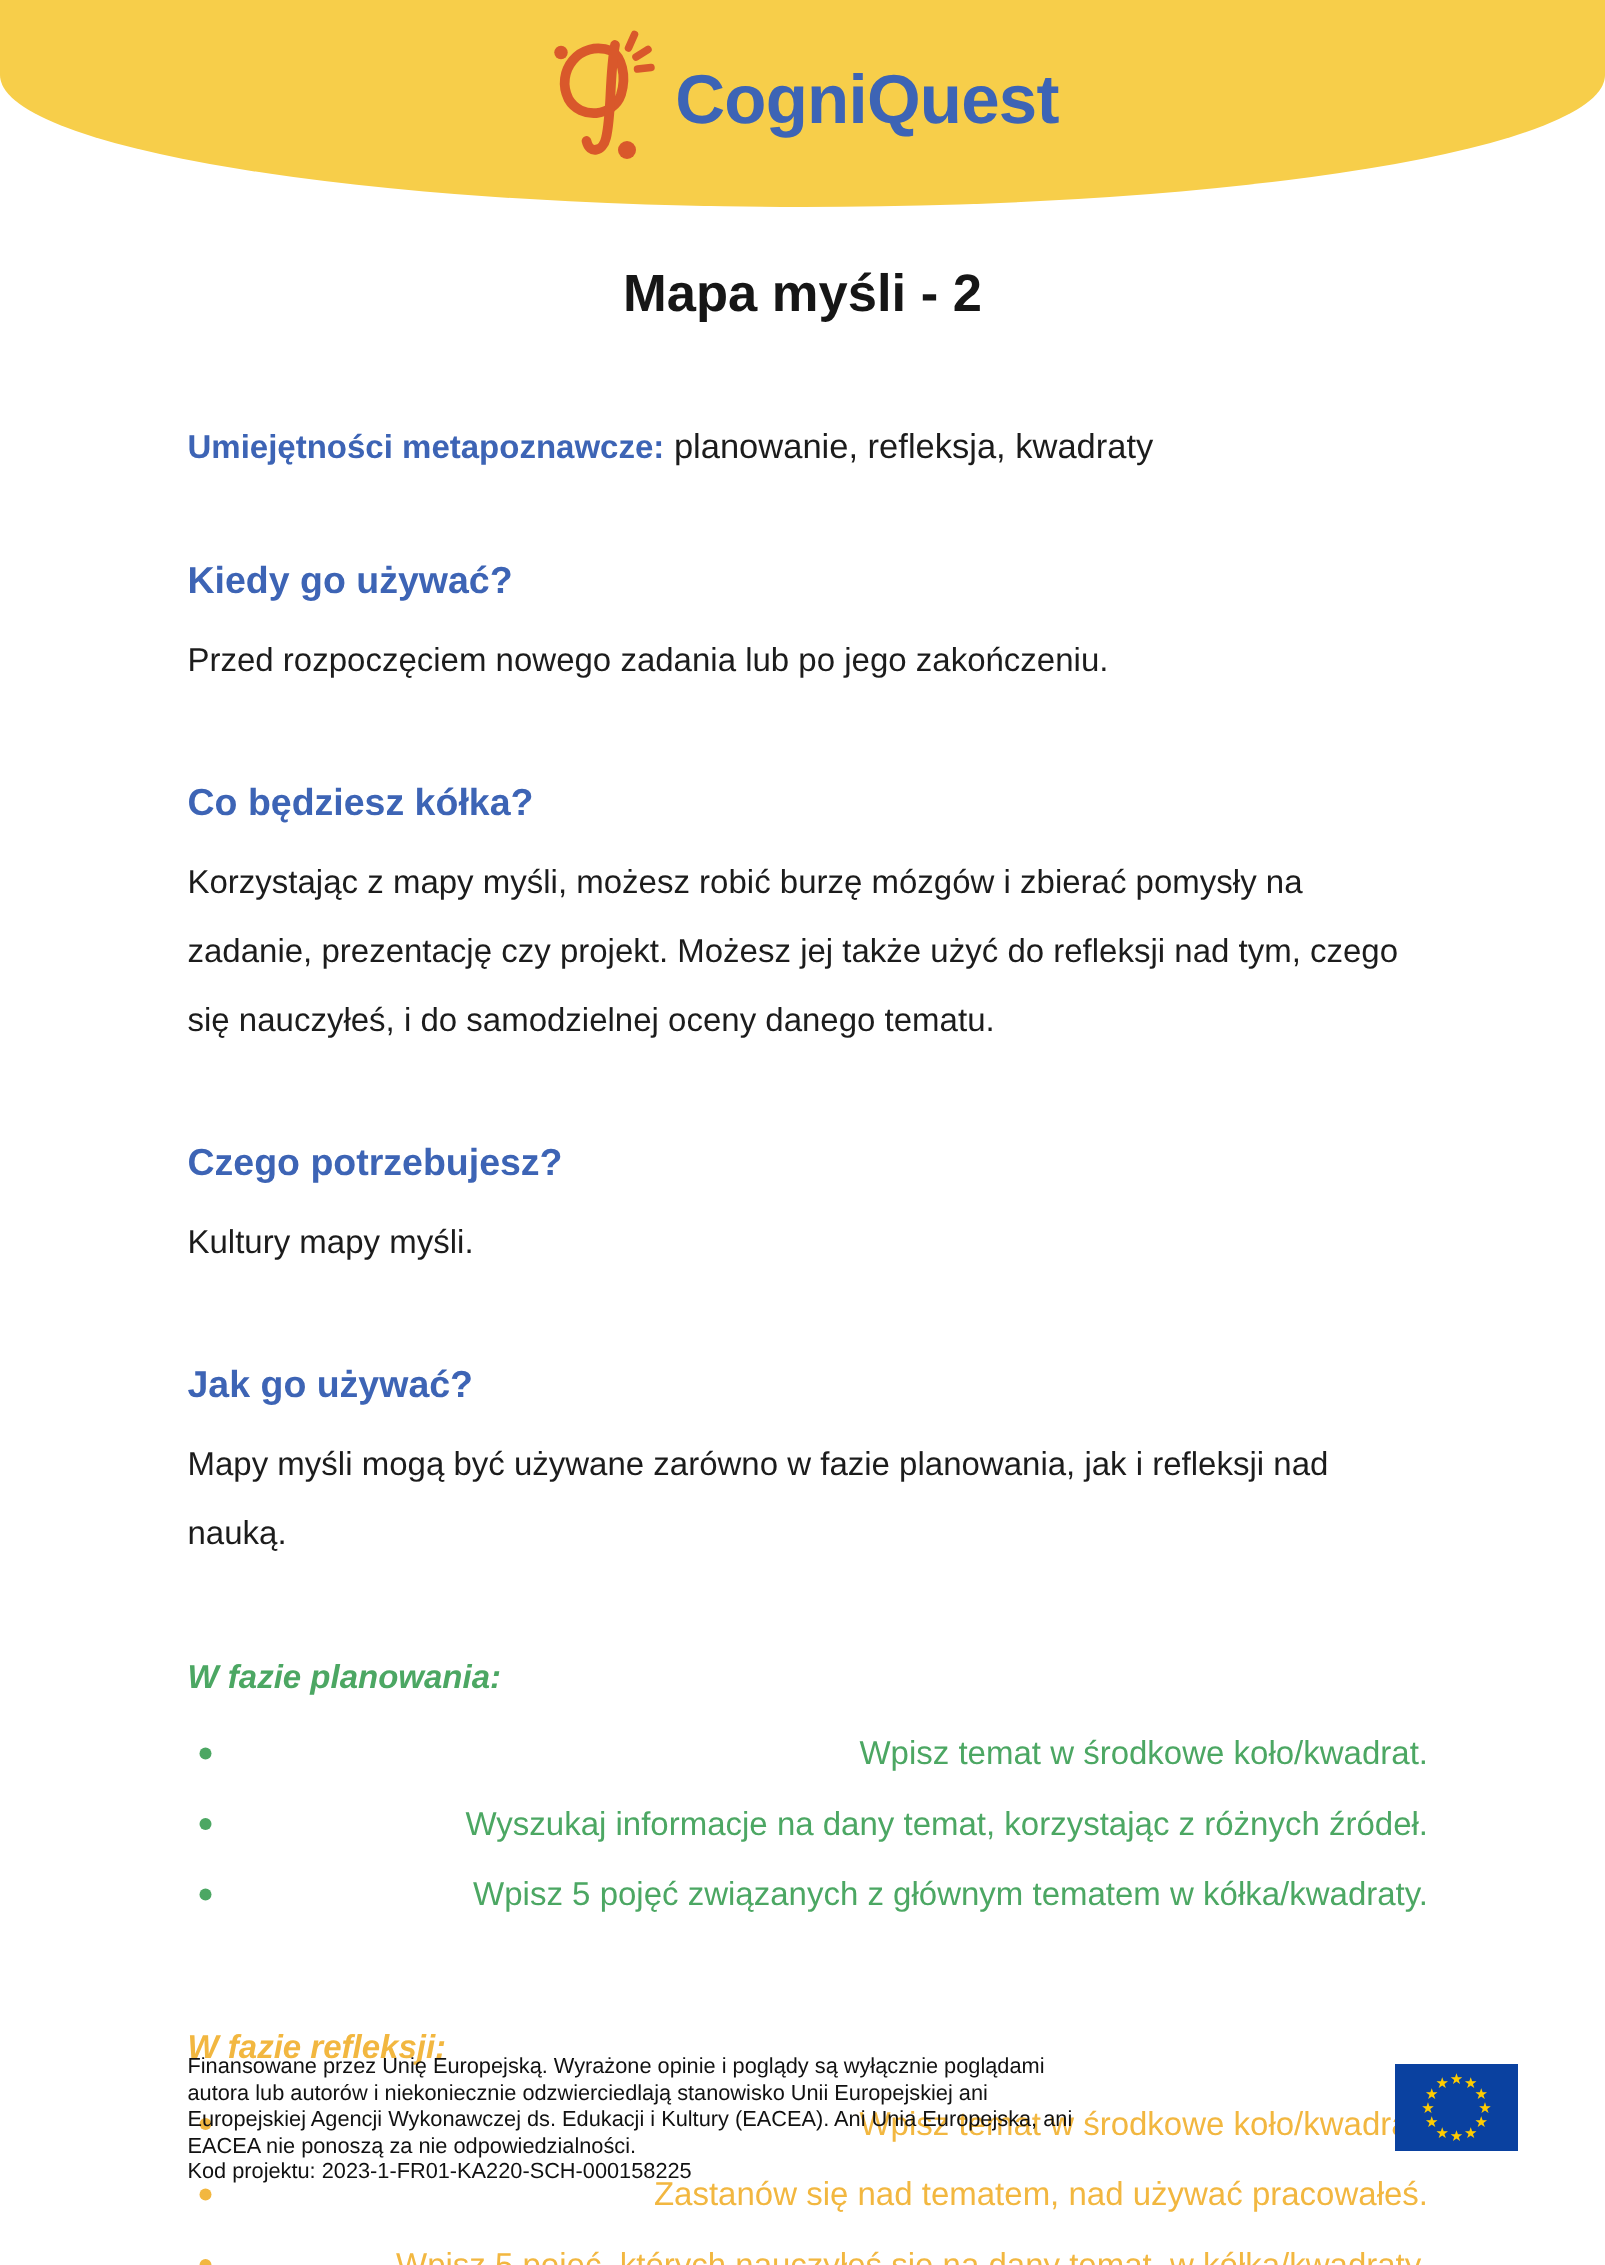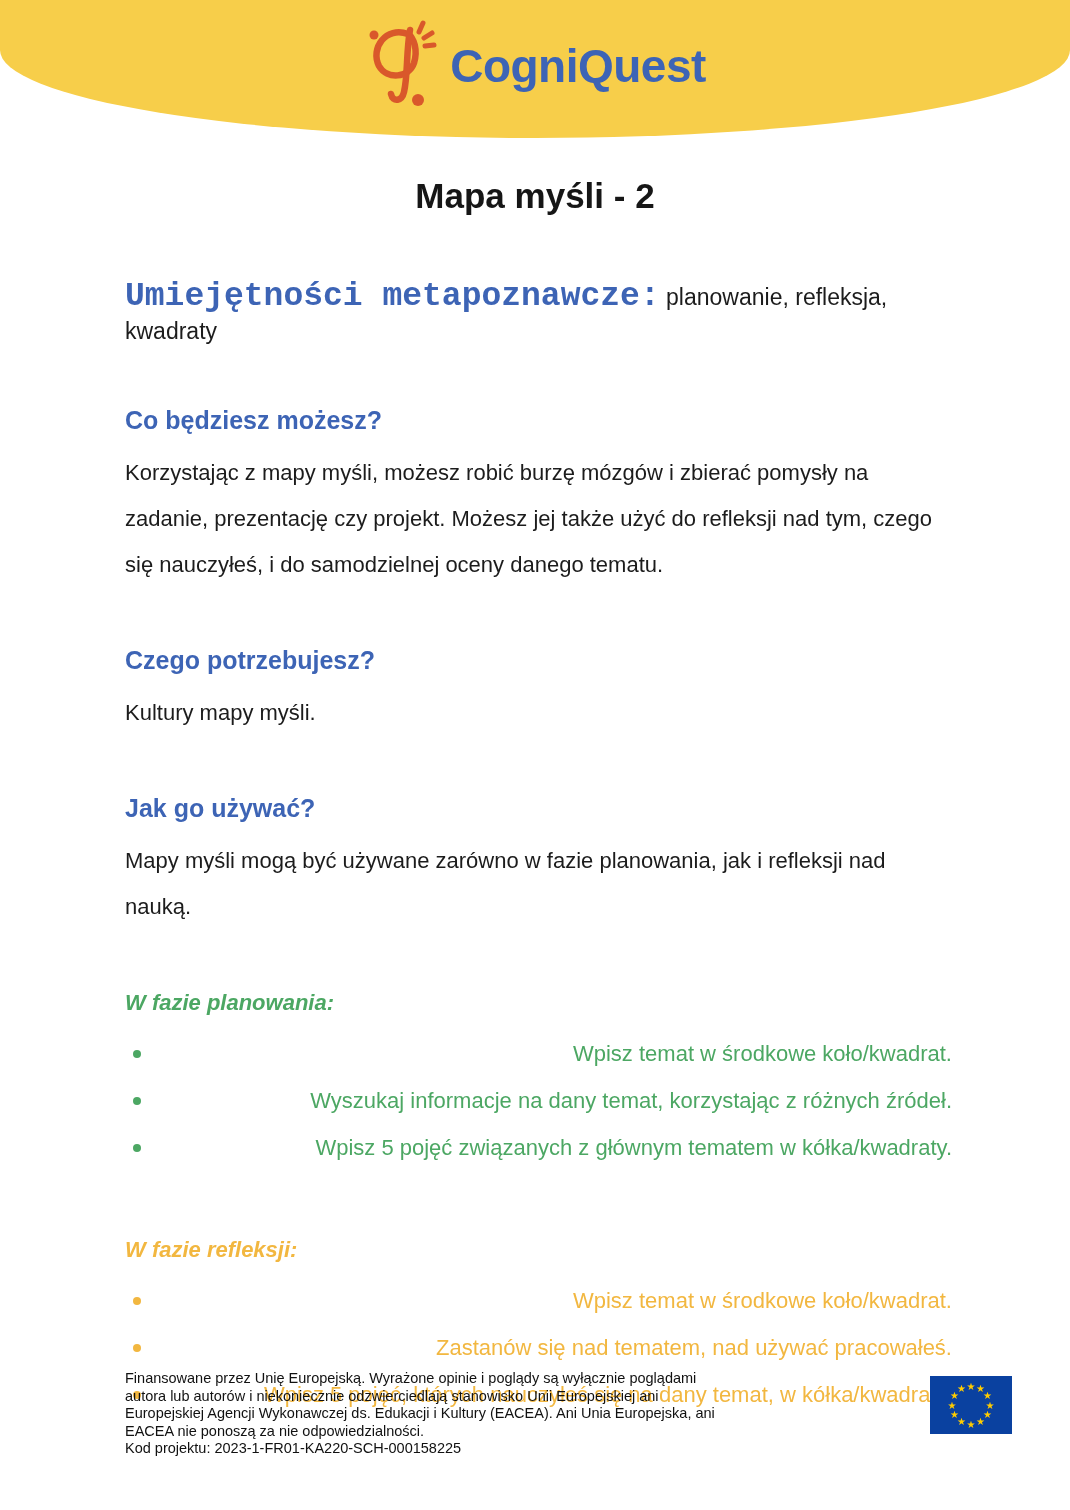--- a/index.html
+++ b/index.html
@@ -40,21 +40,21 @@
   
   .doc-title{
     margin:36px 0 0;
     text-align:center;
     font-size:35px;line-height:44px;font-weight:800;
     color:#161616;letter-spacing:0;
   }
   
   .content{margin:0 118px 0 125px;}
   .intro{margin-top:62px;font-size:23px;line-height:34px;}
-  .intro .lead-label{color:var(--heading-blue);font-weight:bold;font-size:33px;font-family:Liberation Mono, monospace;}
+  .intro .lead-label{color:var(--heading-blue);font-weight:bold;font-size:22px;}
   .intro .lead-text{color:var(--text-black);}
   .section{margin-top:56px;}
   .section h2{
     margin:0 0 14px;
     font-size:25px;line-height:32px;font-weight:bold;
     color:var(--heading-blue);
   }
   .section p{
     margin:0;
     font-size:22px;line-height:46px;
@@ -120,23 +120,27 @@
   </div>
 
   <h1 class="doc-title">Mapa myśli - 2</h1>
 
   <div class="content">
 
     <p class="intro">
       <span class="lead-label">Umiejętności metapoznawcze:</span><span class="lead-text"> planowanie, refleksja, kwadraty</span>
     </p>
 
-
-    <div class="section">
-      <h2>Co będziesz możesz?</h2>
+    <div class="section">
+      <h2>Kiedy go używać?</h2>
+      <p>Przed rozpoczęciem nowego zadania lub po jego zakończeniu.</p>
+    </div>
+
+    <div class="section">
+      <h2>Co będziesz kółka?</h2>
       <p>Korzystając z mapy myśli, możesz robić burzę mózgów i zbierać pomysły na zadanie, prezentację czy projekt. Możesz jej także użyć do refleksji nad tym, czego się nauczyłeś, i do samodzielnej oceny danego tematu.</p>
     </div>
 
     <div class="section">
       <h2>Czego potrzebujesz?</h2>
       <p>Kultury mapy myśli.</p>
     </div>
 
     <div class="section">
       <h2>Jak go używać?</h2>

